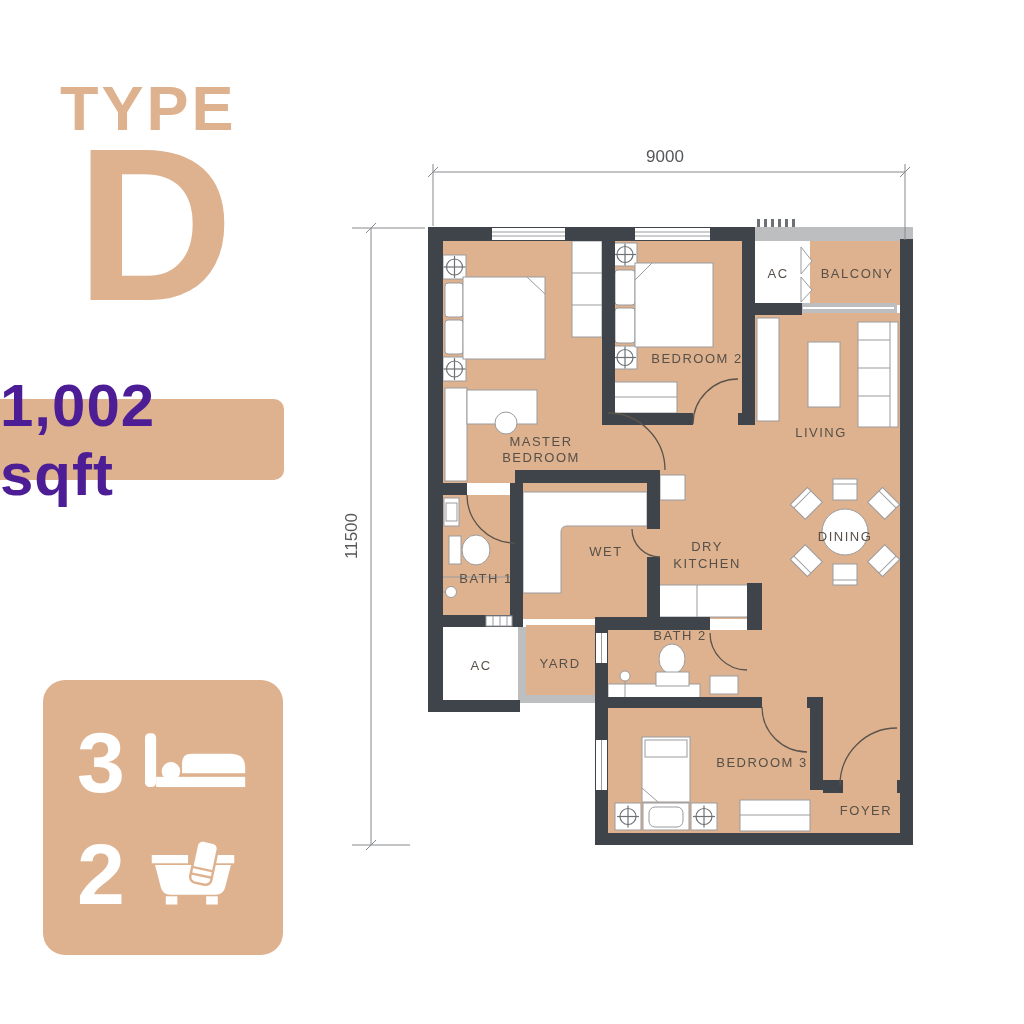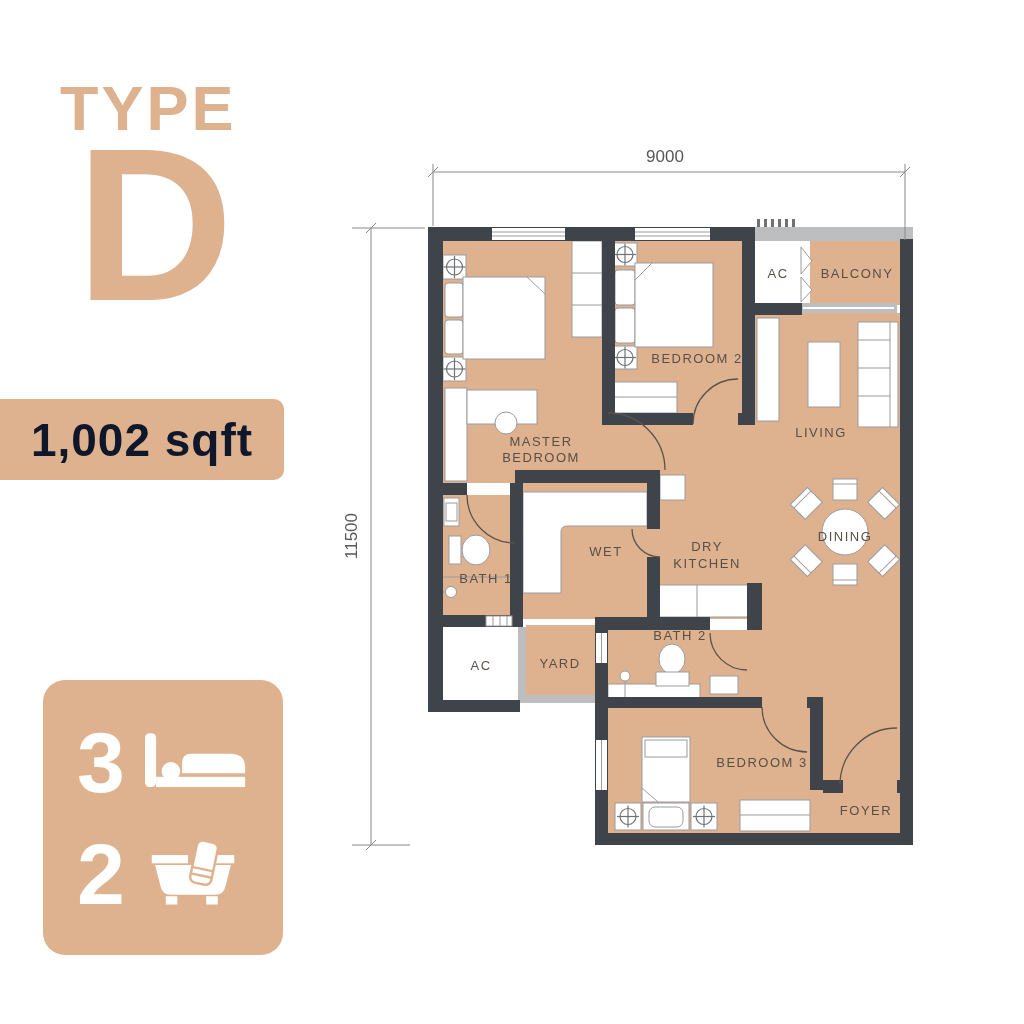--- a/index.html
+++ b/index.html
@@ -4,21 +4,21 @@
 <style>
   html,body{margin:0;padding:0;background:#ffffff;}
   .canvas{position:relative;width:1024px;height:1024px;background:#ffffff;overflow:hidden;
           font-family:"Liberation Sans","DejaVu Sans",sans-serif;}
   .type-label{position:absolute;left:60px;top:77px;font-size:63px;font-weight:bold;
               letter-spacing:3px;color:#DEB28F;line-height:1;}
   .type-letter{position:absolute;left:76px;top:116px;font-size:218px;font-weight:bold;
                color:#DEB28F;line-height:1;}
   .area-badge{position:absolute;left:0;top:399px;width:284px;height:81px;background:#DEB28F;
               border-radius:0 10px 10px 0;display:flex;align-items:center;justify-content:center;}
-  .area-badge span{color:#0f172a;font-size:46px;font-weight:bold;letter-spacing:1px;}
+  .area-badge span{color:#4c1d95;font-size:60px;font-weight:bold;letter-spacing:1px;}
   .stats-card{position:absolute;left:43px;top:680px;width:240px;height:275px;background:#DEB28F;
               border-radius:22px;display:flex;flex-direction:column;justify-content:center;gap:26px;
               padding:0;box-sizing:border-box;}
   .stat-row{display:flex;align-items:center;gap:20px;padding-left:34px;}
   .stat-num{color:#ffffff;font-size:86px;font-weight:bold;line-height:1;}
   .plan-wrap{position:absolute;left:330px;top:140px;width:600px;height:720px;}
   svg text{font-family:"Liberation Sans","DejaVu Sans",sans-serif;}
 </style>
 </head>
 <body>

